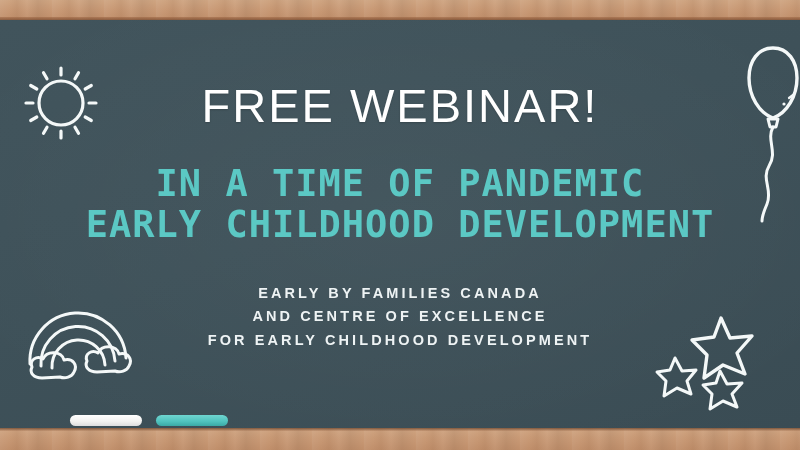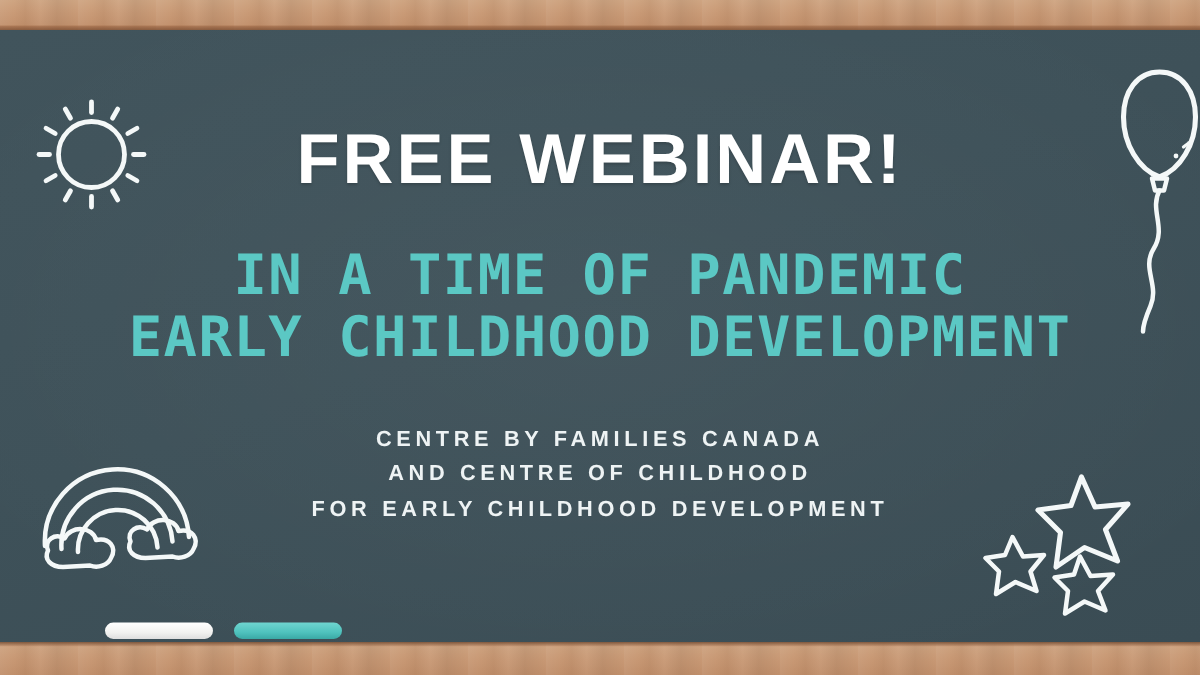--- a/index.html
+++ b/index.html
@@ -68,21 +68,21 @@
     flex-direction:column;
     align-items:center;
     z-index:6;
     pointer-events:none;
   }
 
   .title {
     margin-top:62px;
     color:#ffffff;
     font-size:47px;
-    font-weight:bold;
+    font-weight:normal;
     letter-spacing:2.0px;
     line-height:1;
     white-space:nowrap;
     text-shadow:0 1px 2px rgba(0,0,0,0.18);
   }
 
   .headline {
     margin-top:34px;
     color:#5bc8c4;
     font-family:"DejaVu Sans Mono", monospace;
@@ -198,22 +198,22 @@
 
   <div class="content">
     <div class="title">FREE WEBINAR!</div>
 
     <div class="headline">
       <span class="headline-line">IN A TIME OF PANDEMIC</span>
       <span class="headline-line">EARLY CHILDHOOD DEVELOPMENT</span>
     </div>
 
     <div class="subtitle">
-      <span class="sub-line">CENTRE BY FAMILIES CANADA</span>
-      <span class="sub-line">AND CENTRE OF CHILDHOOD</span>
+      <span class="sub-line">EARLY BY FAMILIES CANADA</span>
+      <span class="sub-line">AND CENTRE OF EXCELLENCE</span>
       <span class="sub-line">FOR EARLY CHILDHOOD DEVELOPMENT</span>
     </div>
   </div>
 
   <div class="chalk chalk-white"></div>
   <div class="chalk chalk-teal"></div>
 
   <div class="wood wood-bottom"></div>
 
 </div>

